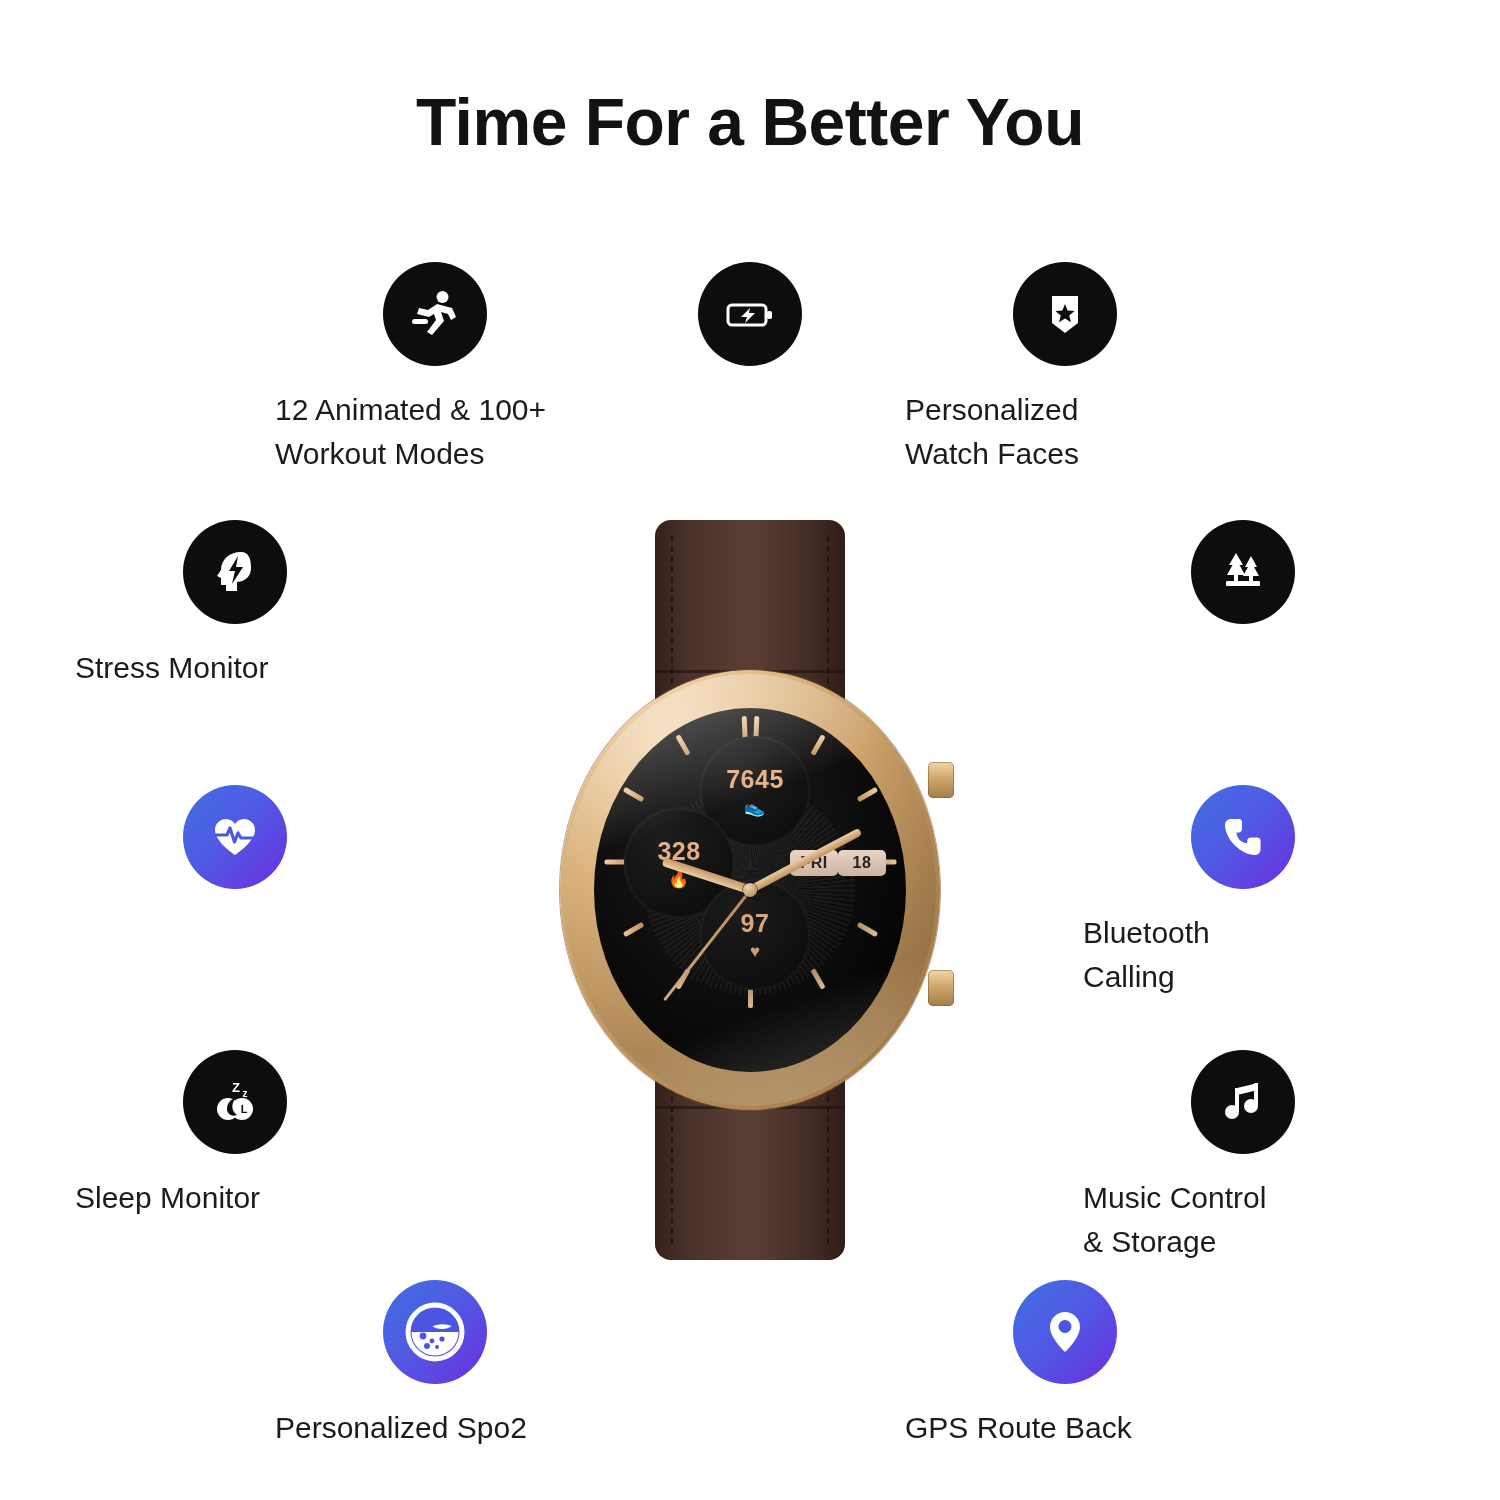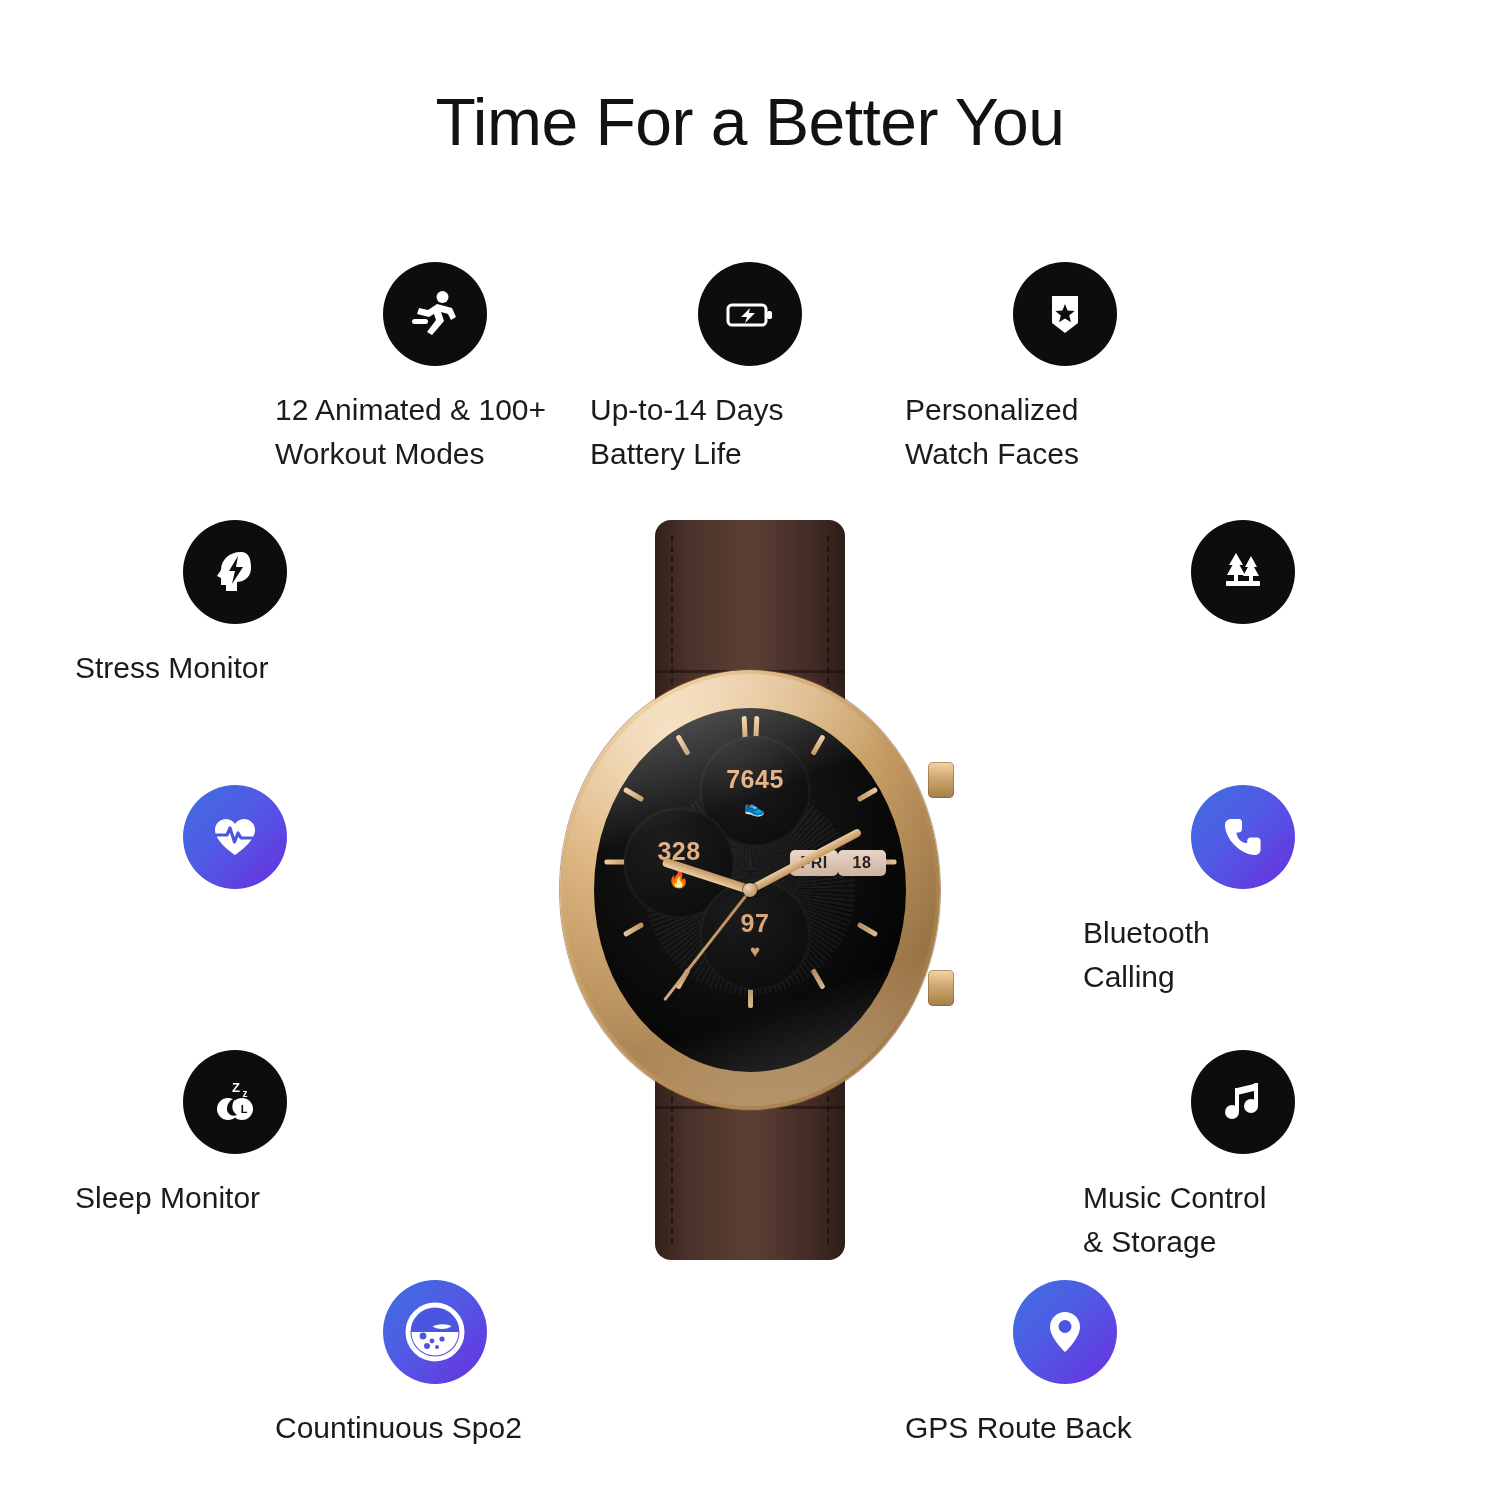--- a/index.html
+++ b/index.html
@@ -24,21 +24,21 @@
   }
 
   
   .page-title {
     position: absolute;
     left: 0;
     top: 88px;
     width: 1500px;
     text-align: center;
     font-size: 66px;
-    font-weight: 400;
+    font-weight: 700;
     letter-spacing: -0.5px;
     color: #121212;
     line-height: 1.05;
   }
 
   
   .feature {
     position: absolute;
     width: 320px;
   }
@@ -302,22 +302,20 @@
   <div class="feature f-battery">
     <div class="badge-wrap">
       <div class="badge">
         <svg width="58" height="58" viewBox="0 0 58 58">
           <rect x="7" y="20" width="38" height="20" rx="4" fill="none" stroke="#fff" stroke-width="3"></rect>
           <rect x="46" y="26" width="5" height="8" rx="1.8" fill="#fff"></rect>
           <path d="M29 23 L20 32 L26 32 L24 38 L34 28 L28 28 Z" fill="#fff"></path>
         </svg>
       </div>
     </div>
-    <div class="label">Up-to-14 Days
-Battery Life</div>
   </div>
 
   <div class="feature f-faces">
     <div class="badge-wrap">
       <div class="badge">
         <svg width="54" height="54" viewBox="0 0 54 54">
           <path d="M14 9 H40 V36 L27 46 L14 36 Z" fill="#fff"></path>
           <path d="M27 17 L29.6 23.6 L36.6 24 L31.2 28.5 L33 35.3 L27 31.4 L21 35.3 L22.8 28.5 L17.4 24 L24.4 23.6 Z" fill="#0d0d0d"></path>
         </svg>
       </div>
@@ -416,21 +414,21 @@
           <path d="M13.5 37 A23.5 23.5 0 0 0 60.5 37 Z" fill="#fff"></path>
           <path d="M33 31 C40 27 51 28 55 31 C49 36 39 36 33 31 Z" fill="#fff" stroke="#4a56e2" stroke-width="1.6"></path>
           <circle cx="25" cy="41" r="3.4" fill="#4a56e2"></circle>
           <circle cx="34" cy="46" r="2.4" fill="#4a56e2"></circle>
           <circle cx="44" cy="44" r="2.6" fill="#4a56e2"></circle>
           <circle cx="29" cy="51" r="3" fill="#4a56e2"></circle>
           <circle cx="39" cy="52" r="2" fill="#4a56e2"></circle>
         </svg>
       </div>
     </div>
-    <div class="label">Countinuous Spo2</div>
+    <div class="label">Personalized Spo2</div>
   </div>
 
 
   <div class="feature f-gps">
     <div class="badge-wrap">
       <div class="badge grad">
         <svg width="56" height="56" viewBox="0 0 56 56">
           <path d="M28 8 C19.7 8 13 14.7 13 23 C13 34 28 48 28 48 C28 48 43 34 43 23 C43 14.7 36.3 8 28 8 Z" fill="#fff"></path>
           <circle cx="28" cy="22.5" r="6.5" fill="#4a56e2"></circle>
         </svg>

